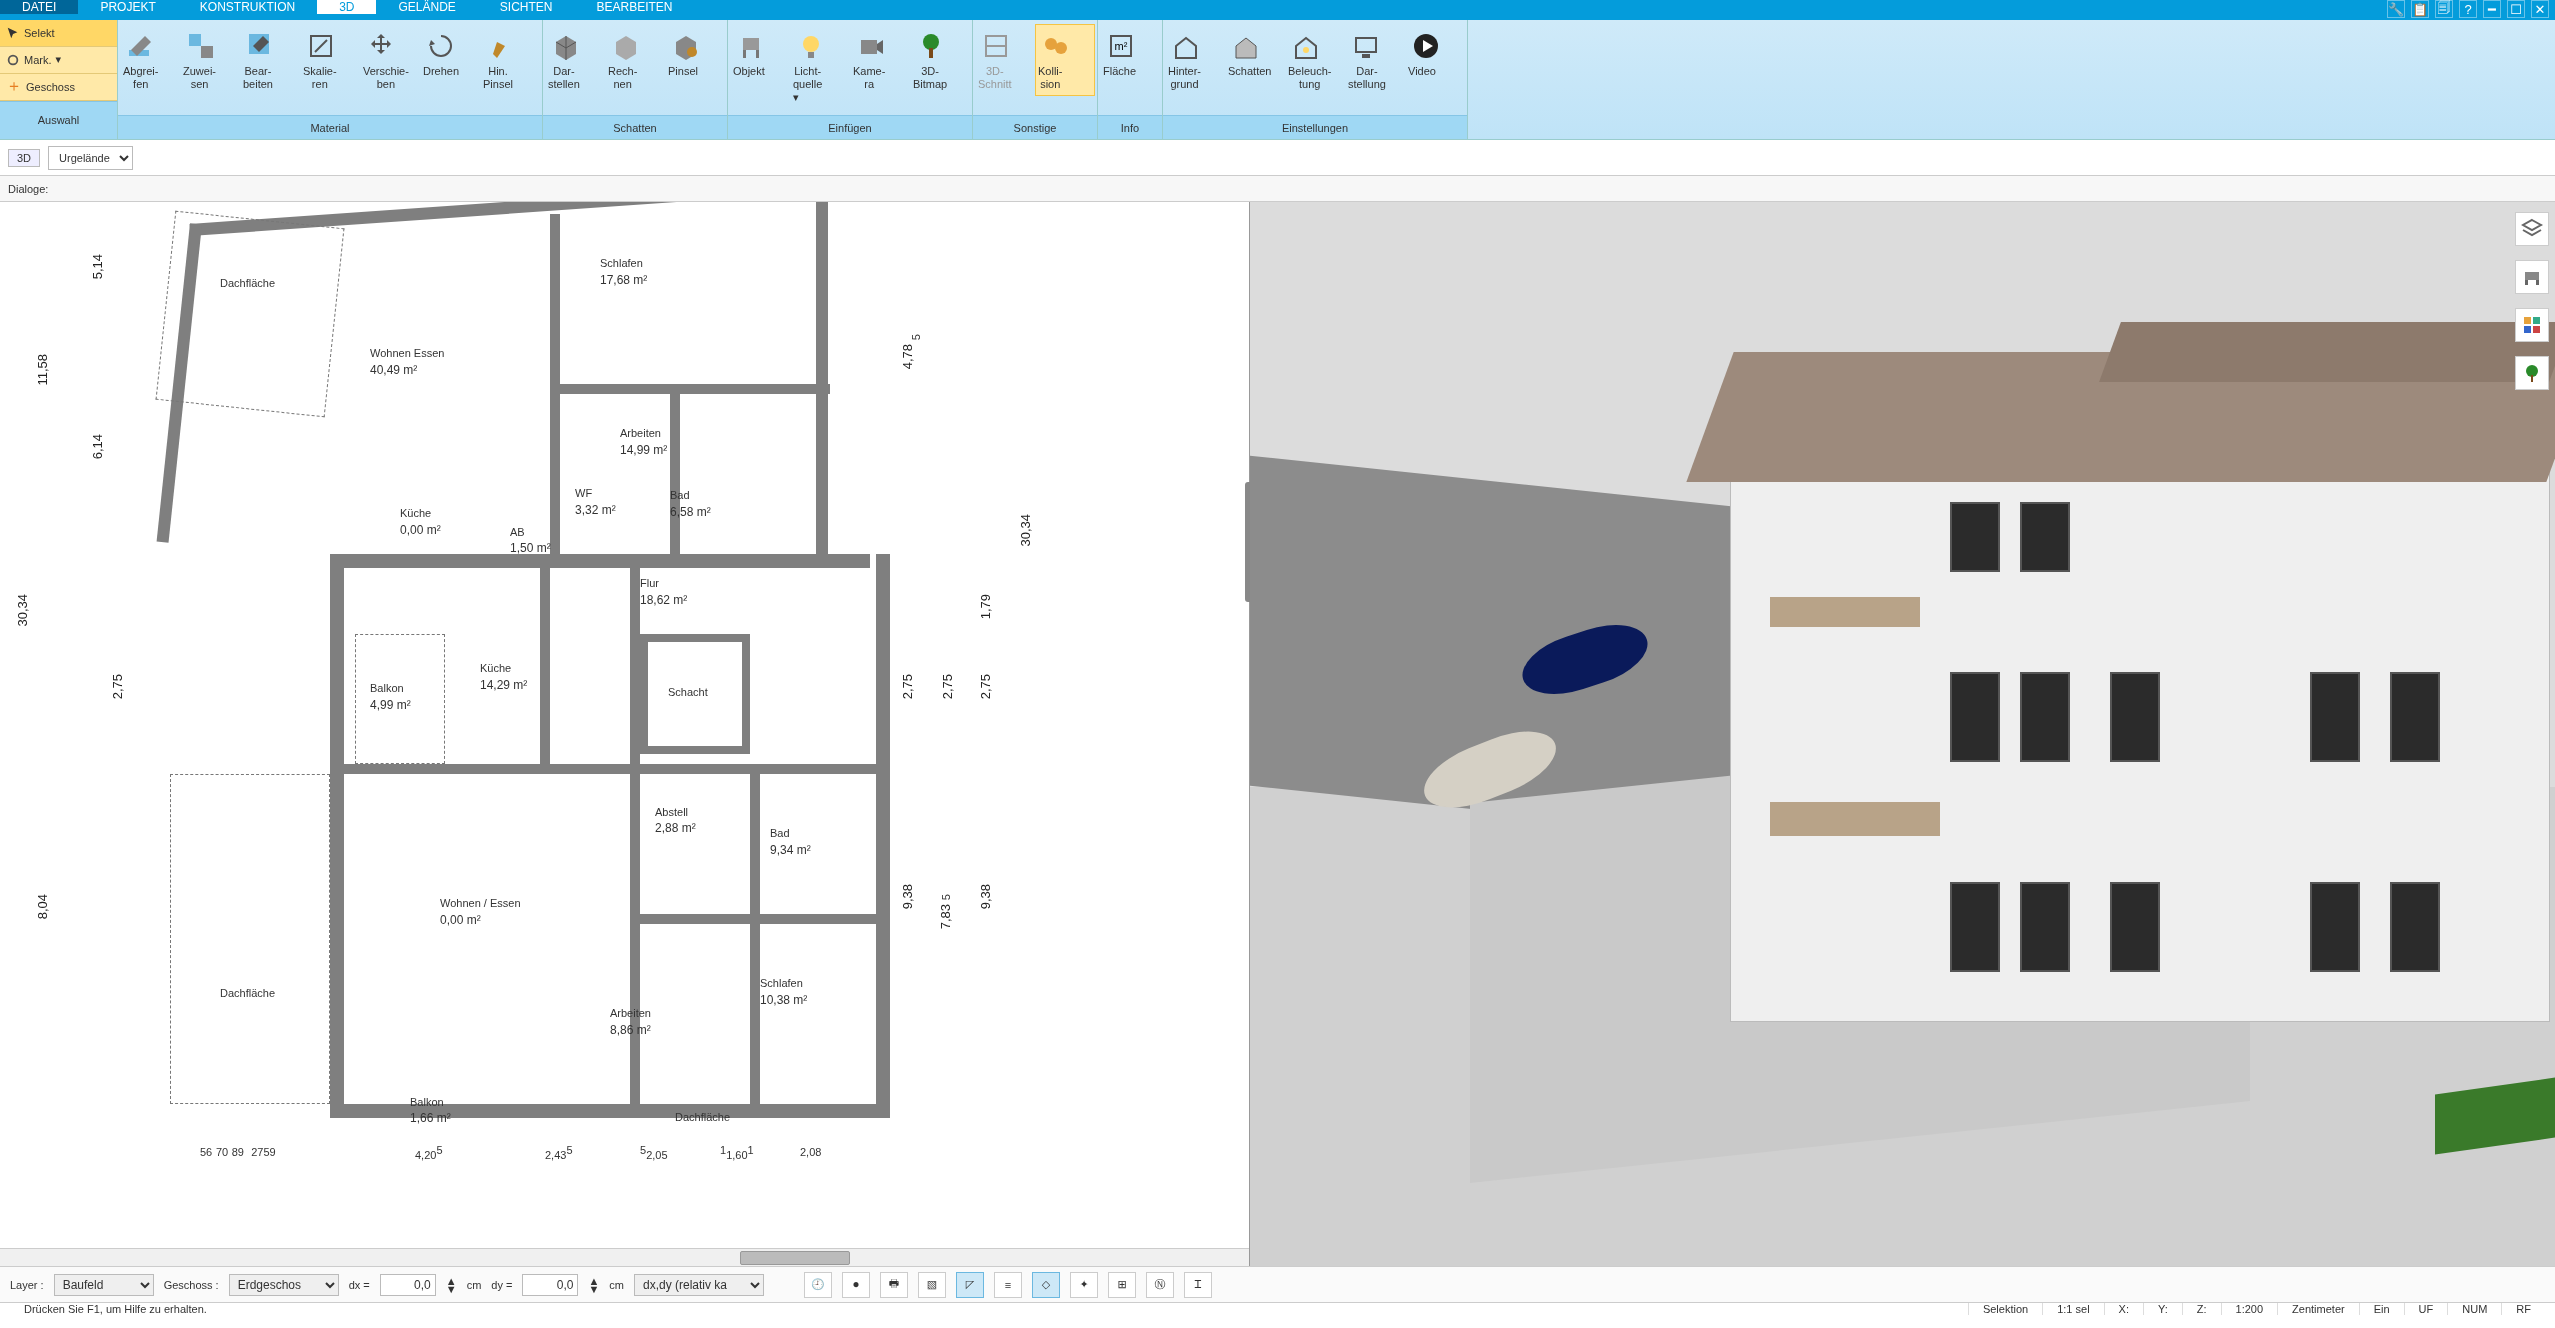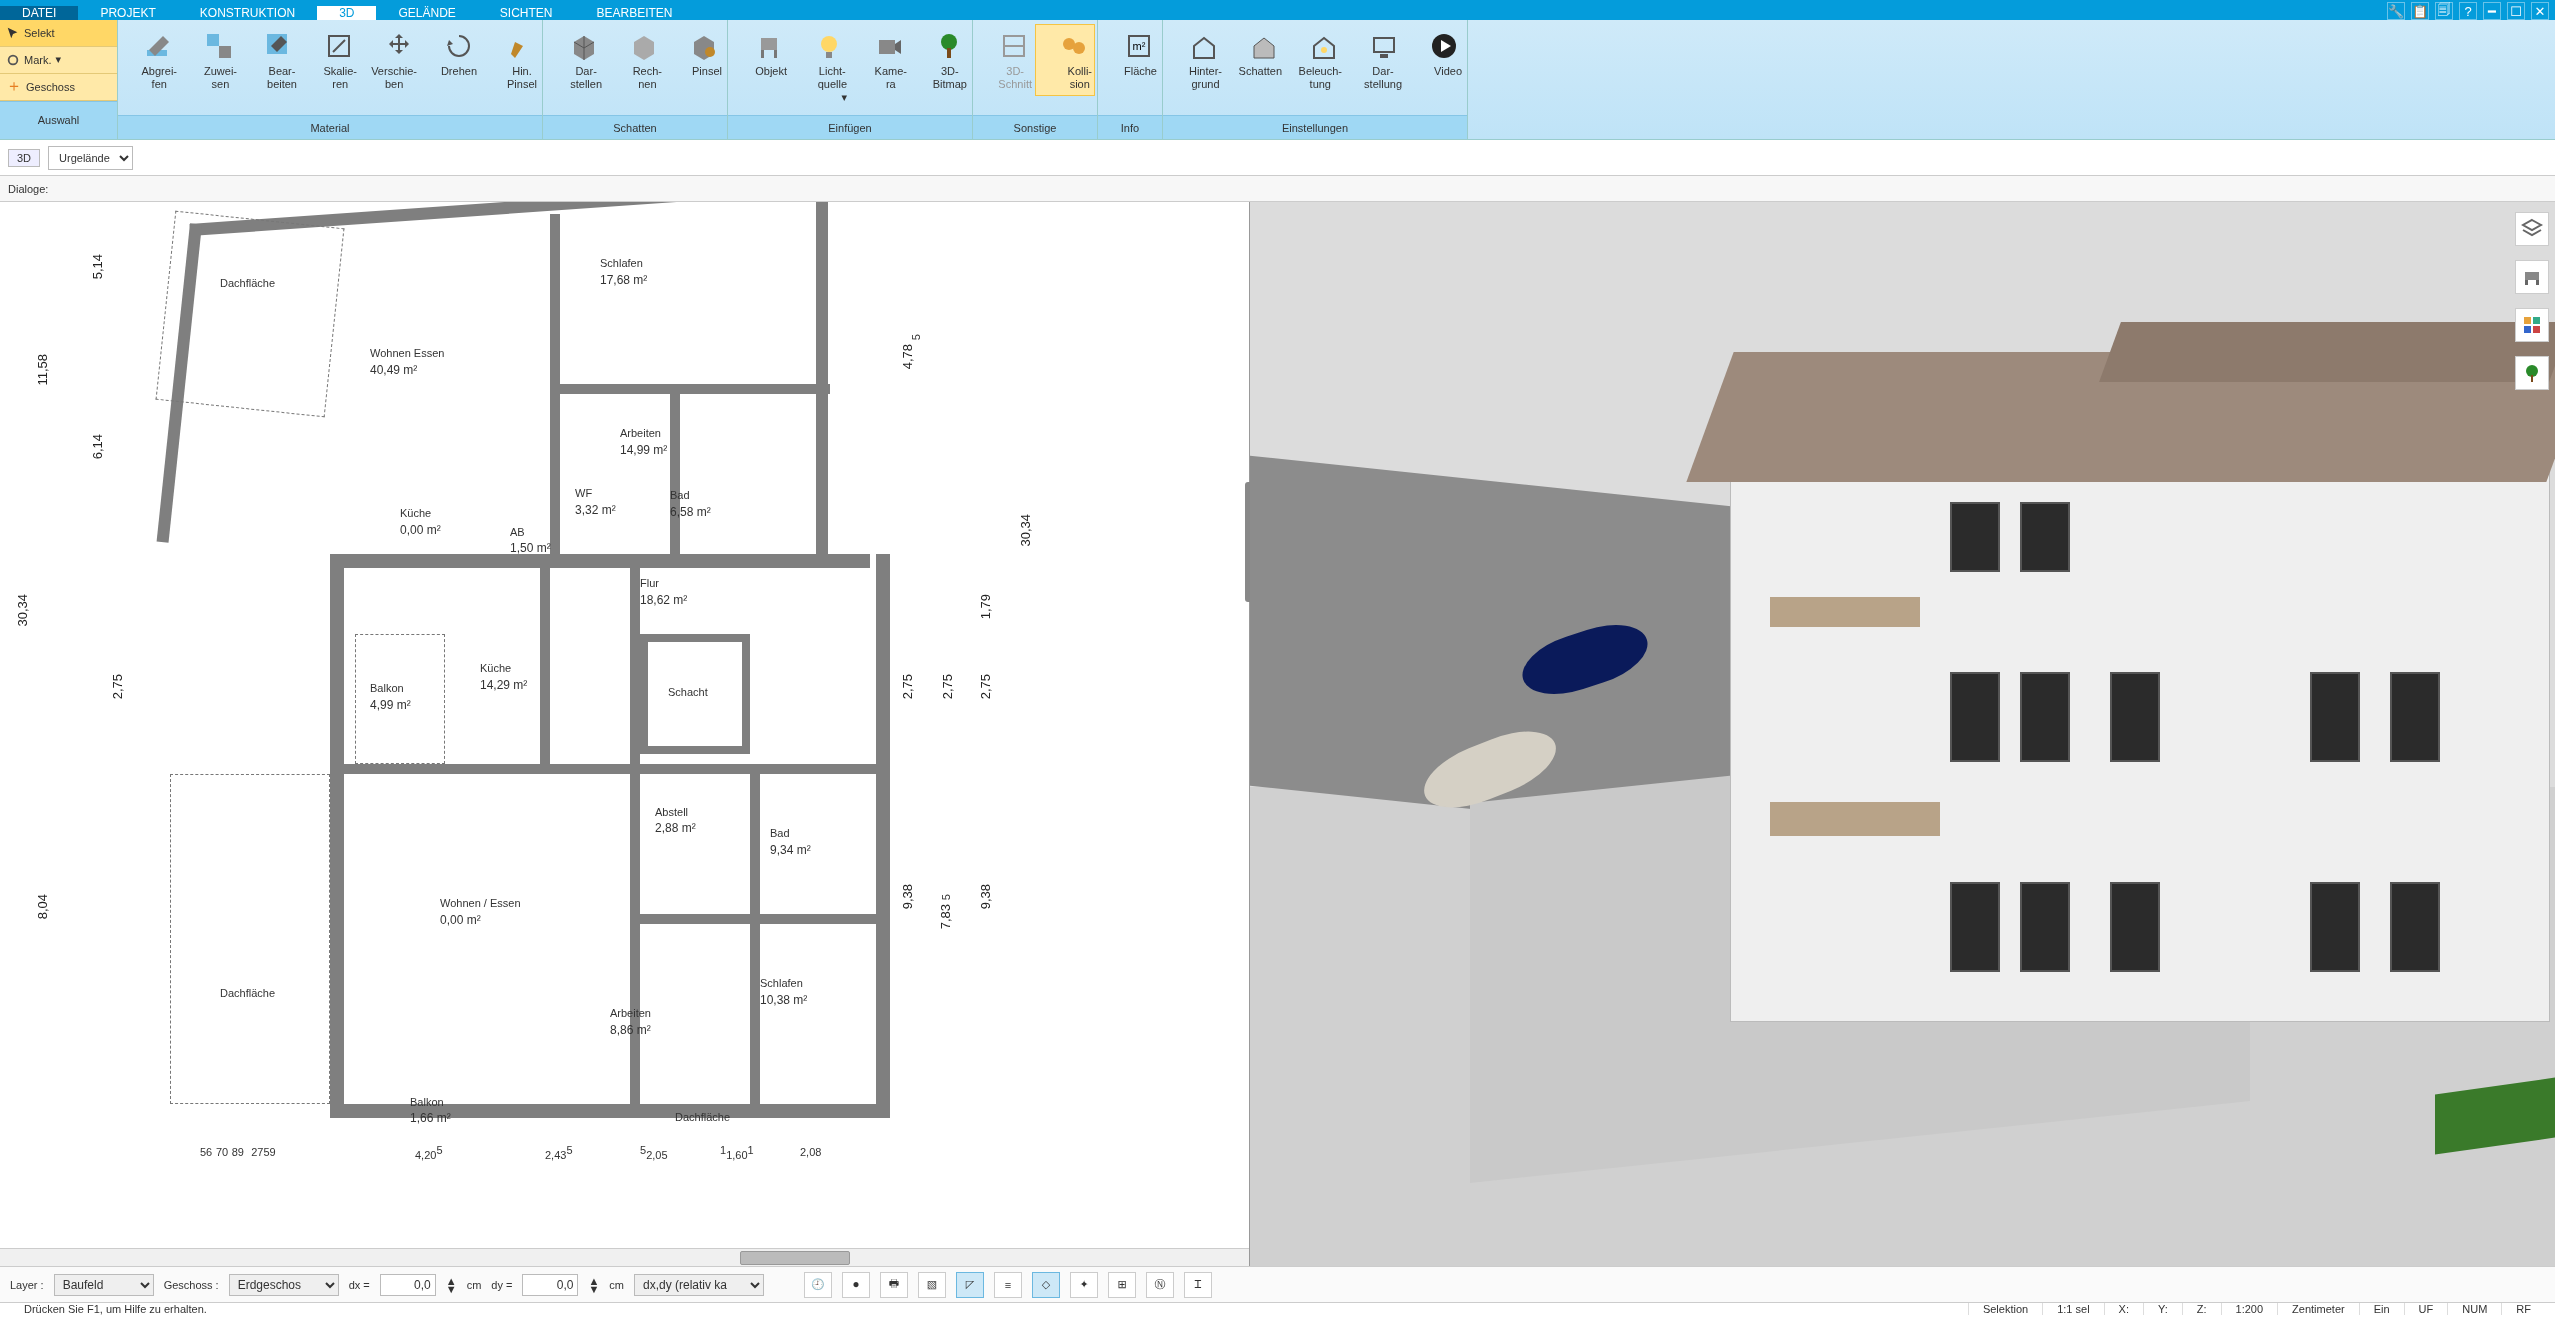--- a/index.html
+++ b/index.html
@@ -1,36 +1,36 @@
 <!DOCTYPE html>
 <html><head>
 <meta charset="utf-8">
 <style>
 *{margin:0;padding:0;box-sizing:border-box;font-family:"Segoe UI",Tahoma,sans-serif;font-size:11px;color:#333;user-select:none}
 html,body{width:2555px;height:1328px;background:#fff;overflow:hidden}
 .app{display:flex;flex-direction:column;height:100%}
 
 
-.menubar{height:20px;background:#049cdb;display:flex;align-items:flex-end}
+.menubar{height:20px;background:#049cdb;display:flex;align-items:flex-start}
 .menubar .mtab{padding:0 22px;display:flex;align-items:center;color:#fff;font-size:12px;cursor:pointer}
 .menubar .mtab.dark{background:#006699}
 .menubar .mtab.active{background:#fff;color:#049cdb}
 .menubar .spacer{flex:1}
 .menubar .sysicons{display:flex;align-items:center;gap:6px;padding:0 6px}
 .menubar .sysicons span{width:18px;height:18px;display:flex;align-items:center;justify-content:center;color:#fff;font-size:13px;border:1px solid rgba(255,255,255,.4)}
 
 
 .ribbon{height:120px;background:linear-gradient(#cfeaf9,#bfe3f7);display:flex;border-bottom:1px solid #9cc}
 .selcol{width:118px;display:flex;flex-direction:column;background:#ffe9a8;border-right:1px solid #9cc}
 .selcol .sbtn{height:28px;display:flex;align-items:center;gap:4px;padding:0 6px;border-bottom:1px solid #e4c977}
 .selcol .sbtn svg{width:14px;height:14px}
 .selcol .glabel{margin-top:auto;height:40px;background:#9fd8f4;display:flex;align-items:center;justify-content:center;font-size:11px;border-top:1px solid #85c5e6}
 .rgroup{display:flex;flex-direction:column;border-right:1px solid #9cc}
 .rgroup .btns{flex:1;display:flex;align-items:flex-start;padding:4px 2px}
-.rbtn{display:flex;flex-direction:column;align-items:flex-end;justify-content:flex-start;width:60px;padding:4px 2px;cursor:pointer;border:1px solid transparent}
+.rbtn{display:flex;flex-direction:column;align-items:flex-start;justify-content:flex-start;width:60px;padding:4px 2px;cursor:pointer;border:1px solid transparent}
 .rbtn.active{background:#ffe9a8;border-color:#f5c443}
 .rbtn .ic{width:36px;height:34px;display:flex;align-items:center;justify-content:center}
 .rbtn .lab{text-align:center;font-size:11px;line-height:13px;margin-top:2px;white-space:pre-line}
 .rgroup .glabel{height:24px;background:#9fd8f4;display:flex;align-items:center;justify-content:center;font-size:11px;border-top:1px solid #85c5e6}
 
 
 .secbar{height:36px;border-bottom:1px solid #ccc;display:flex;align-items:center;padding:0 8px;gap:8px;background:#fff}
 .secbar .tag{background:#eef;border:1px solid #bbb;padding:2px 8px}
 .secbar select,.secbar input{height:24px;border:1px solid #bbb;padding:0 6px;background:#fff}
 .dlgbar{height:26px;border-bottom:1px solid #ccc;display:flex;align-items:center;padding:0 8px;background:#f7f7f7}

